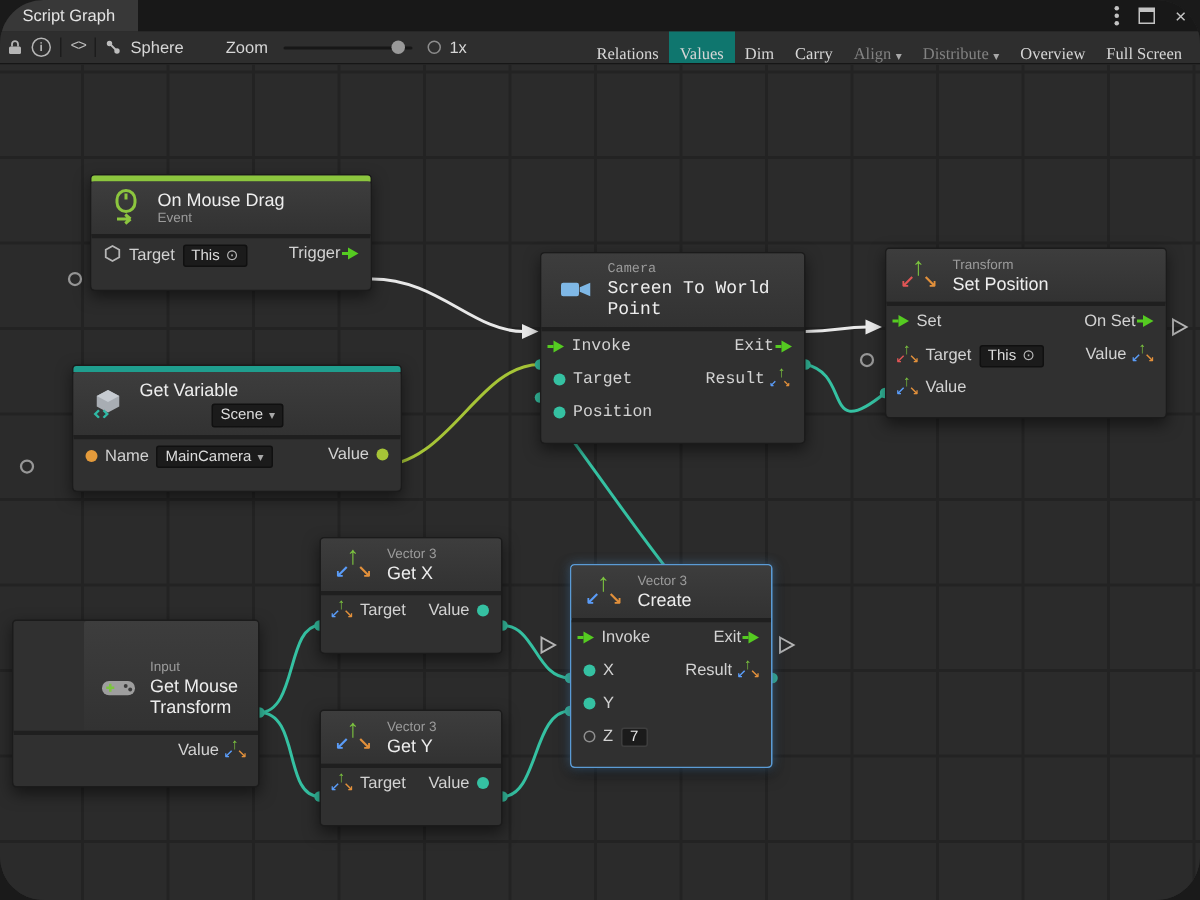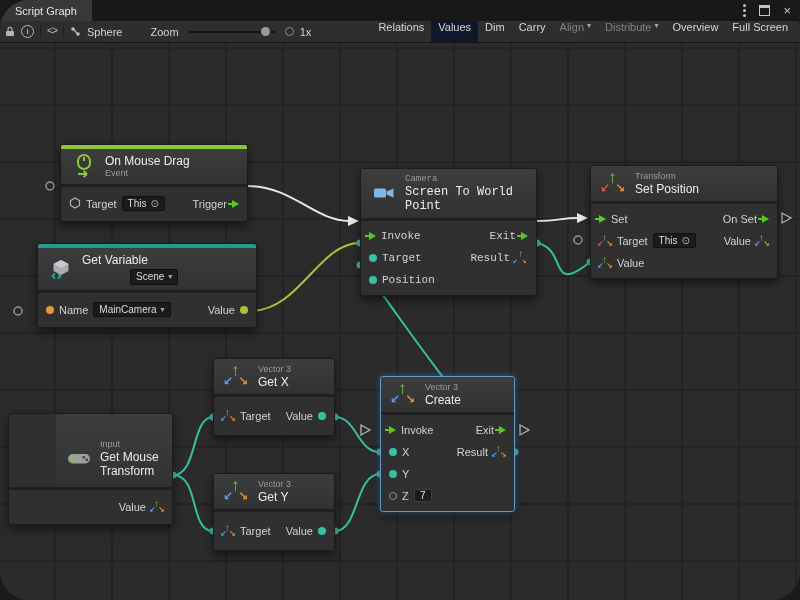--- a/index.html
+++ b/index.html
@@ -21,22 +21,22 @@
            font-size:11px;color:#d6d6d6;padding:0 5px;gap:6px;box-sizing:border-box;}
   .tico{display:flex;align-items:center;justify-content:center;}
   .info-i{width:11px;height:11px;border:1px solid #b5b5b5;border-radius:50%;font-size:8px;
           display:flex;align-items:center;justify-content:center;color:#b5b5b5;font-weight:bold;}
   .code-ico{color:#bdbdbd;font-family:"Liberation Mono","DejaVu Sans Mono",monospace;font-size:10px;letter-spacing:-1px;}
   .sep{width:1px;height:13px;background:#1c1c1c;}
   .slider{width:86px;height:2px;background:#171717;border-radius:1px;position:relative;margin:0 4px;}
   .knob{position:absolute;right:5px;top:-4px;width:9px;height:9px;border-radius:50%;background:#9a9a9a;}
   .zoom-dot{width:7px;height:7px;border:1px solid #8d8d8d;border-radius:50%;}
   .tb-buttons{margin-left:auto;display:flex;align-items:center;height:100%;}
-  .tbtn{padding:0 7px;height:100%;display:flex;align-items:flex-start;gap:3px;color:#d6d6d6;}
-  .tbtn.active{background:#0f172a;}
+  .tbtn{padding:0 7px;height:100%;display:flex;align-items:flex-end;gap:3px;color:#d6d6d6;font-family:Liberation Serif, serif;}
+  .tbtn.active{background:#0f766e;}
   .tbtn.disabled{color:#828282;}
   .dd{font-size:8px;color:#a8a8a8;}
 
   
   .canvas{position:absolute;top:43px;left:0;right:0;bottom:0;background-color:#2b2b2b;
     background-image:linear-gradient(to right,#232323 2px,transparent 2px),
                      linear-gradient(to bottom,#232323 2px,transparent 2px);
     background-size:57px 57px;background-position:-3px 4px;}
   svg.wires{position:absolute;top:0;left:0;z-index:1;}
 
@@ -46,21 +46,21 @@
   .node.selected{border:1px solid #5b9bd5;box-shadow:0 0 7px rgba(91,155,213,.45),0 4px 10px rgba(0,0,0,.5);}
   .strip{height:4px;border-radius:2px 2px 0 0;}
   .strip.green{background:#8cc63e;}
   .strip.teal{background:#1f9e8e;}
   .nhead{display:flex;align-items:center;gap:7px;padding:5px 9px;background:linear-gradient(#3d3d3d,#323232);border-radius:2px 2px 0 0;}
   .nhead.hd-tall{padding-top:25px;padding-bottom:9px;margin-left:47px;}
   .titles{display:flex;flex-direction:column;line-height:1.18;}
   .cat{font-size:9px;color:#9b9b9b;}
   .title{font-size:12px;color:#ededed;}
   .nbody{border-top:3px solid #1f1f1f;padding:4px 0;background:#303030;border-radius:0 0 3px 3px;}
-  .prow{display:flex;align-items:center;justify-content:space-between;height:22px;padding:0 8px;gap:8px;box-sizing:border-box;}
+  .prow{display:flex;align-items:flex-start;justify-content:space-between;height:22px;padding:0 8px;gap:8px;box-sizing:border-box;}
   .rows26 .prow{height:26px;}
   .rows30 .prow{height:30px;}
   .pl,.pr{display:flex;align-items:center;gap:5px;font-size:11px;color:#d2d2d2;white-space:nowrap;}
   .dot{width:8px;height:8px;border-radius:50%;flex:none;}
   .dot.teal{background:#35c1a2;}
   .dot.orange{background:#e39a3b;}
   .dot.lime{background:#a6c437;}
   .dot.hollow{width:6px;height:6px;background:transparent;border:1.5px solid #8f8f8f;}
   .chip{display:inline-flex;align-items:center;gap:4px;background:#1b1b1b;border:1px solid #101010;
         border-radius:2px;padding:1px 5px;font-size:10px;color:#dcdcdc;}
@@ -190,21 +190,21 @@
     <circle cx="515" cy="452" r="3.5" fill="#35c1a2"></circle>
 
     <circle cx="50" cy="186" r="4" fill="#2b2b2b" stroke="#979797" stroke-width="1.5"></circle>
     <circle cx="18" cy="311" r="4" fill="#2b2b2b" stroke="#979797" stroke-width="1.5"></circle>
     <circle cx="578" cy="240" r="4" fill="#2b2b2b" stroke="#979797" stroke-width="1.5"></circle>
     <polygon points="361,425 370,430 361,435" fill="none" stroke="#b5b5b5" stroke-width="1.3"></polygon>
     <polygon points="520,425 529,430 520,435" fill="none" stroke="#b5b5b5" stroke-width="1.3"></polygon>
     <polygon points="782,213 791,218 782,223" fill="none" stroke="#b5b5b5" stroke-width="1.3"></polygon>
   </svg>
 
-  <div class="node" style="left:60px;top:144px;width:188px;">
+  <div class="node" style="left:60px;top:116px;width:188px;">
     <div class="strip green"></div>
     <div class="nhead">
       <span class="hicon">
         <svg width="20" height="24" viewBox="0 0 20 24">
             <rect x="4" y="1" width="12" height="14" rx="6" fill="none" stroke="#8cc63e" stroke-width="2"></rect>
             <line x1="10" y1="3" x2="10" y2="7" stroke="#8cc63e" stroke-width="2"></line>
             <path d="M4 20 h9 m0 0 l-3.5 -3 m3.5 3 l-3.5 3" stroke="#8cc63e" stroke-width="2" fill="none"></path>
           </svg>
       </span>
       <span class="titles">
@@ -225,21 +225,21 @@
           </span>
         </span>
         <span class="pr">
           <span>Trigger</span>
           <span class="arr"></span>
         </span>
       </div>
     </div>
   </div>
 
-  <div class="node" style="left:37px;top:243px;width:220px;">
+  <div class="node" style="left:48px;top:243px;width:220px;">
     <div class="strip teal"></div>
     <div class="nhead">
       <span class="hicon">
         <svg width="20" height="20" viewBox="0 0 20 20">
             <path d="M10 1 L17.5 5 V12 L10 16 L2.5 12 V5 Z" fill="#a8adb3"></path>
             <path d="M10 1 L17.5 5 L10 9 L2.5 5 Z" fill="#c6cbd1"></path>
             <path d="M4 14.5 l-2.5 2.5 2.5 2.5 M7 14.5 l2.5 2.5 -2.5 2.5" stroke="#2fb9a5" stroke-width="1.6" fill="none"></path>
           </svg>
       </span>
       <span class="titles">

